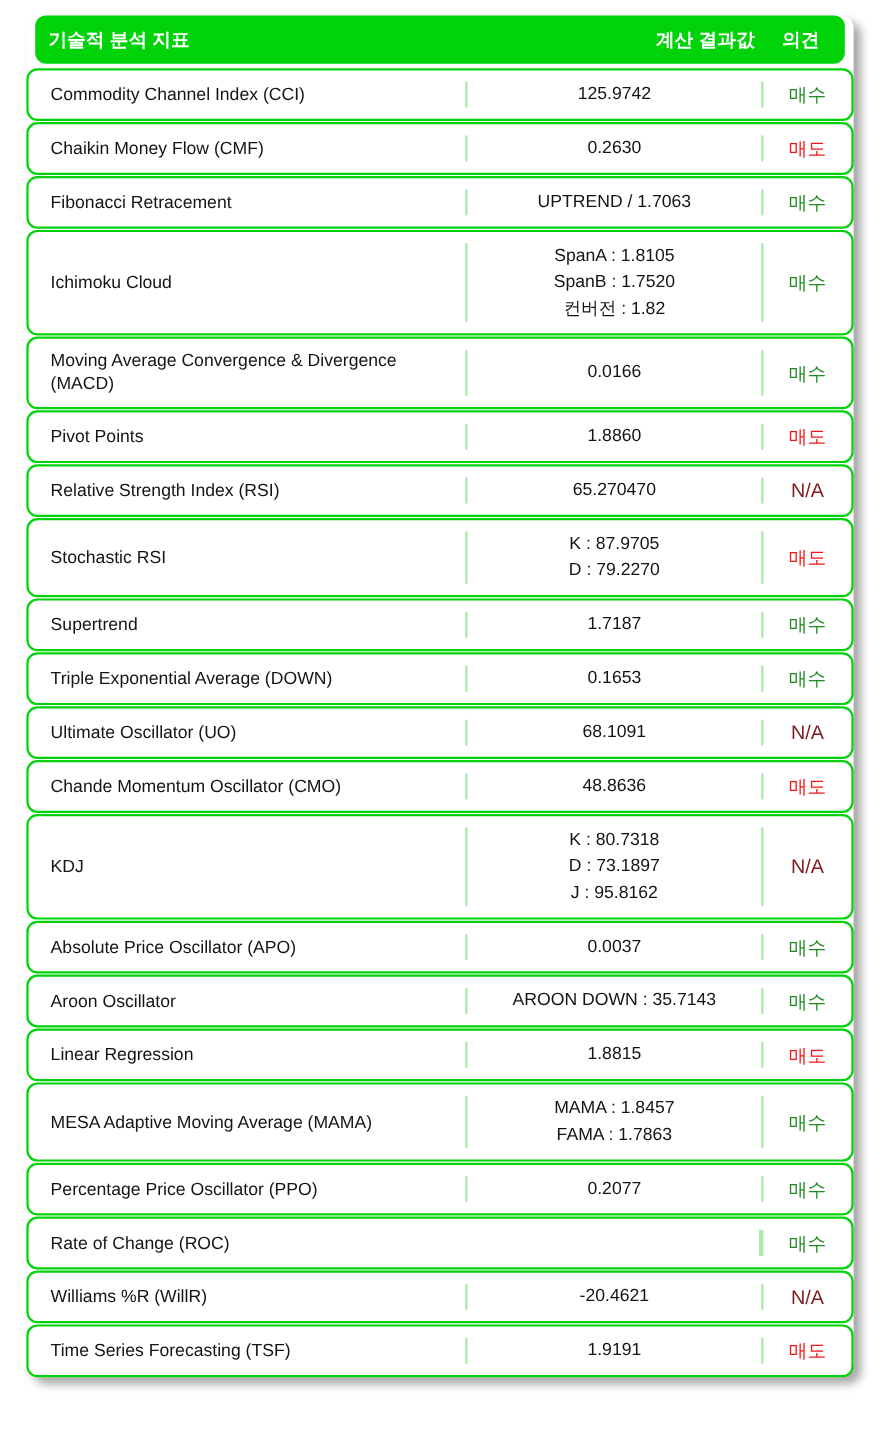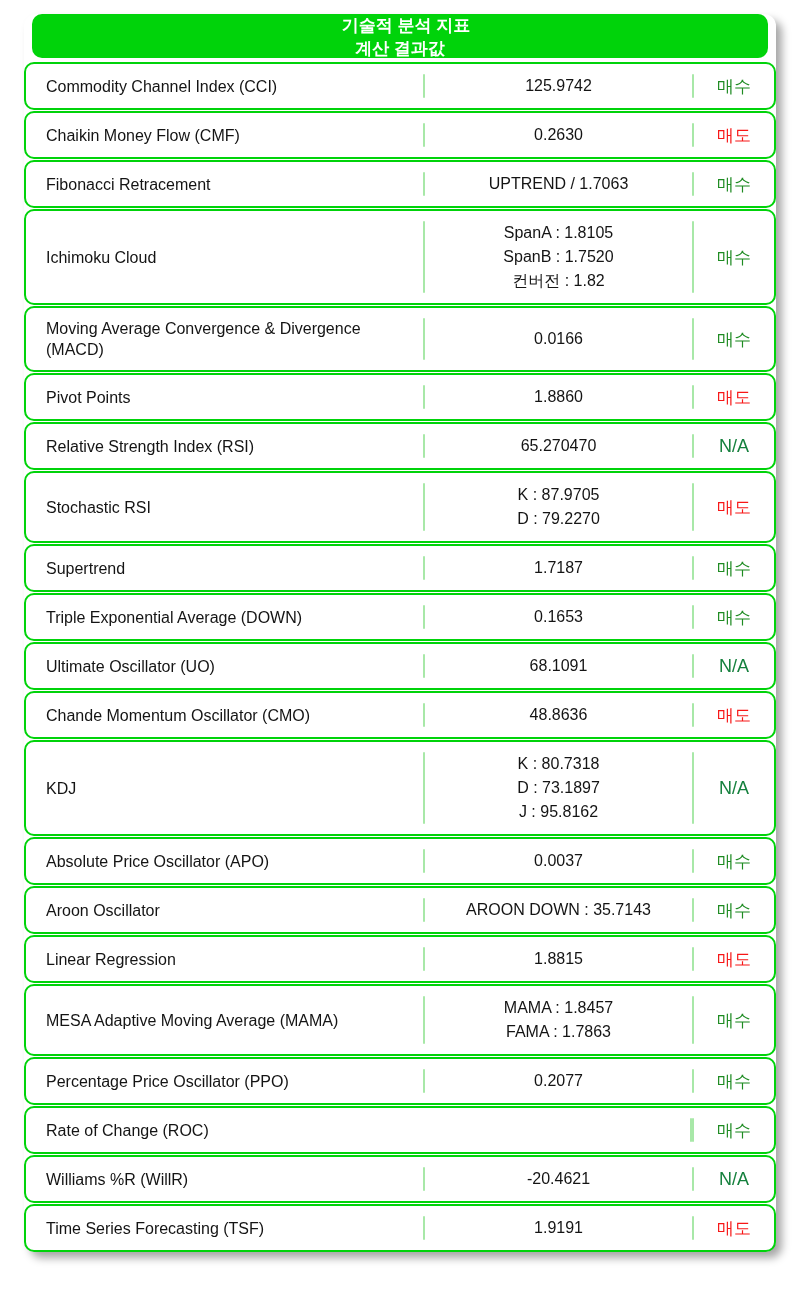--- a/index.html
+++ b/index.html
@@ -27,25 +27,24 @@
   .header{
     height:44px;
     margin:0 8px 4px 8px;
     background:var(--green);
     border-radius:10px;
     display:flex;
     align-items:center;
     color:#ffffff;
     font-weight:700;
     font-size:17px;
-    flex-direction:column;
   }
   .h-name{flex:1;padding-left:12px;}
   .h-spacer{width:2px;}
-  .h-value{width:229px;text-align:center;}
+  .h-value{width:229px;text-align:right;}
   .h-opinion{width:80px;text-align:center;}
   
   .row{
     display:flex;
     align-items:center;
     background:#ffffff;
     border:2px solid var(--green);
     border-radius:10px;
     margin-bottom:1px;
     min-height:48px;
@@ -71,21 +70,21 @@
     padding:10px 2px;
   }
   .cell-opinion{
     width:80px;
     text-align:center;
     font-size:17px;
     font-weight:500;
   }
   .op-buy{color:var(--buy);text-align:center;}
   .op-sell{color:var(--sell);}
-  .op-na{color:#15803d;font-weight:400;font-size:18px;}
+  .op-na{color:#7f1d1d;font-weight:400;font-size:18px;}
 </style>
 </head>
 <body>
 
 <div class="wrap">
   <div class="header">
     <div class="h-name">기술적 분석 지표</div>
     <div class="h-spacer"></div>
     <div class="h-value">계산 결과값</div>
     <div class="h-spacer"></div>

